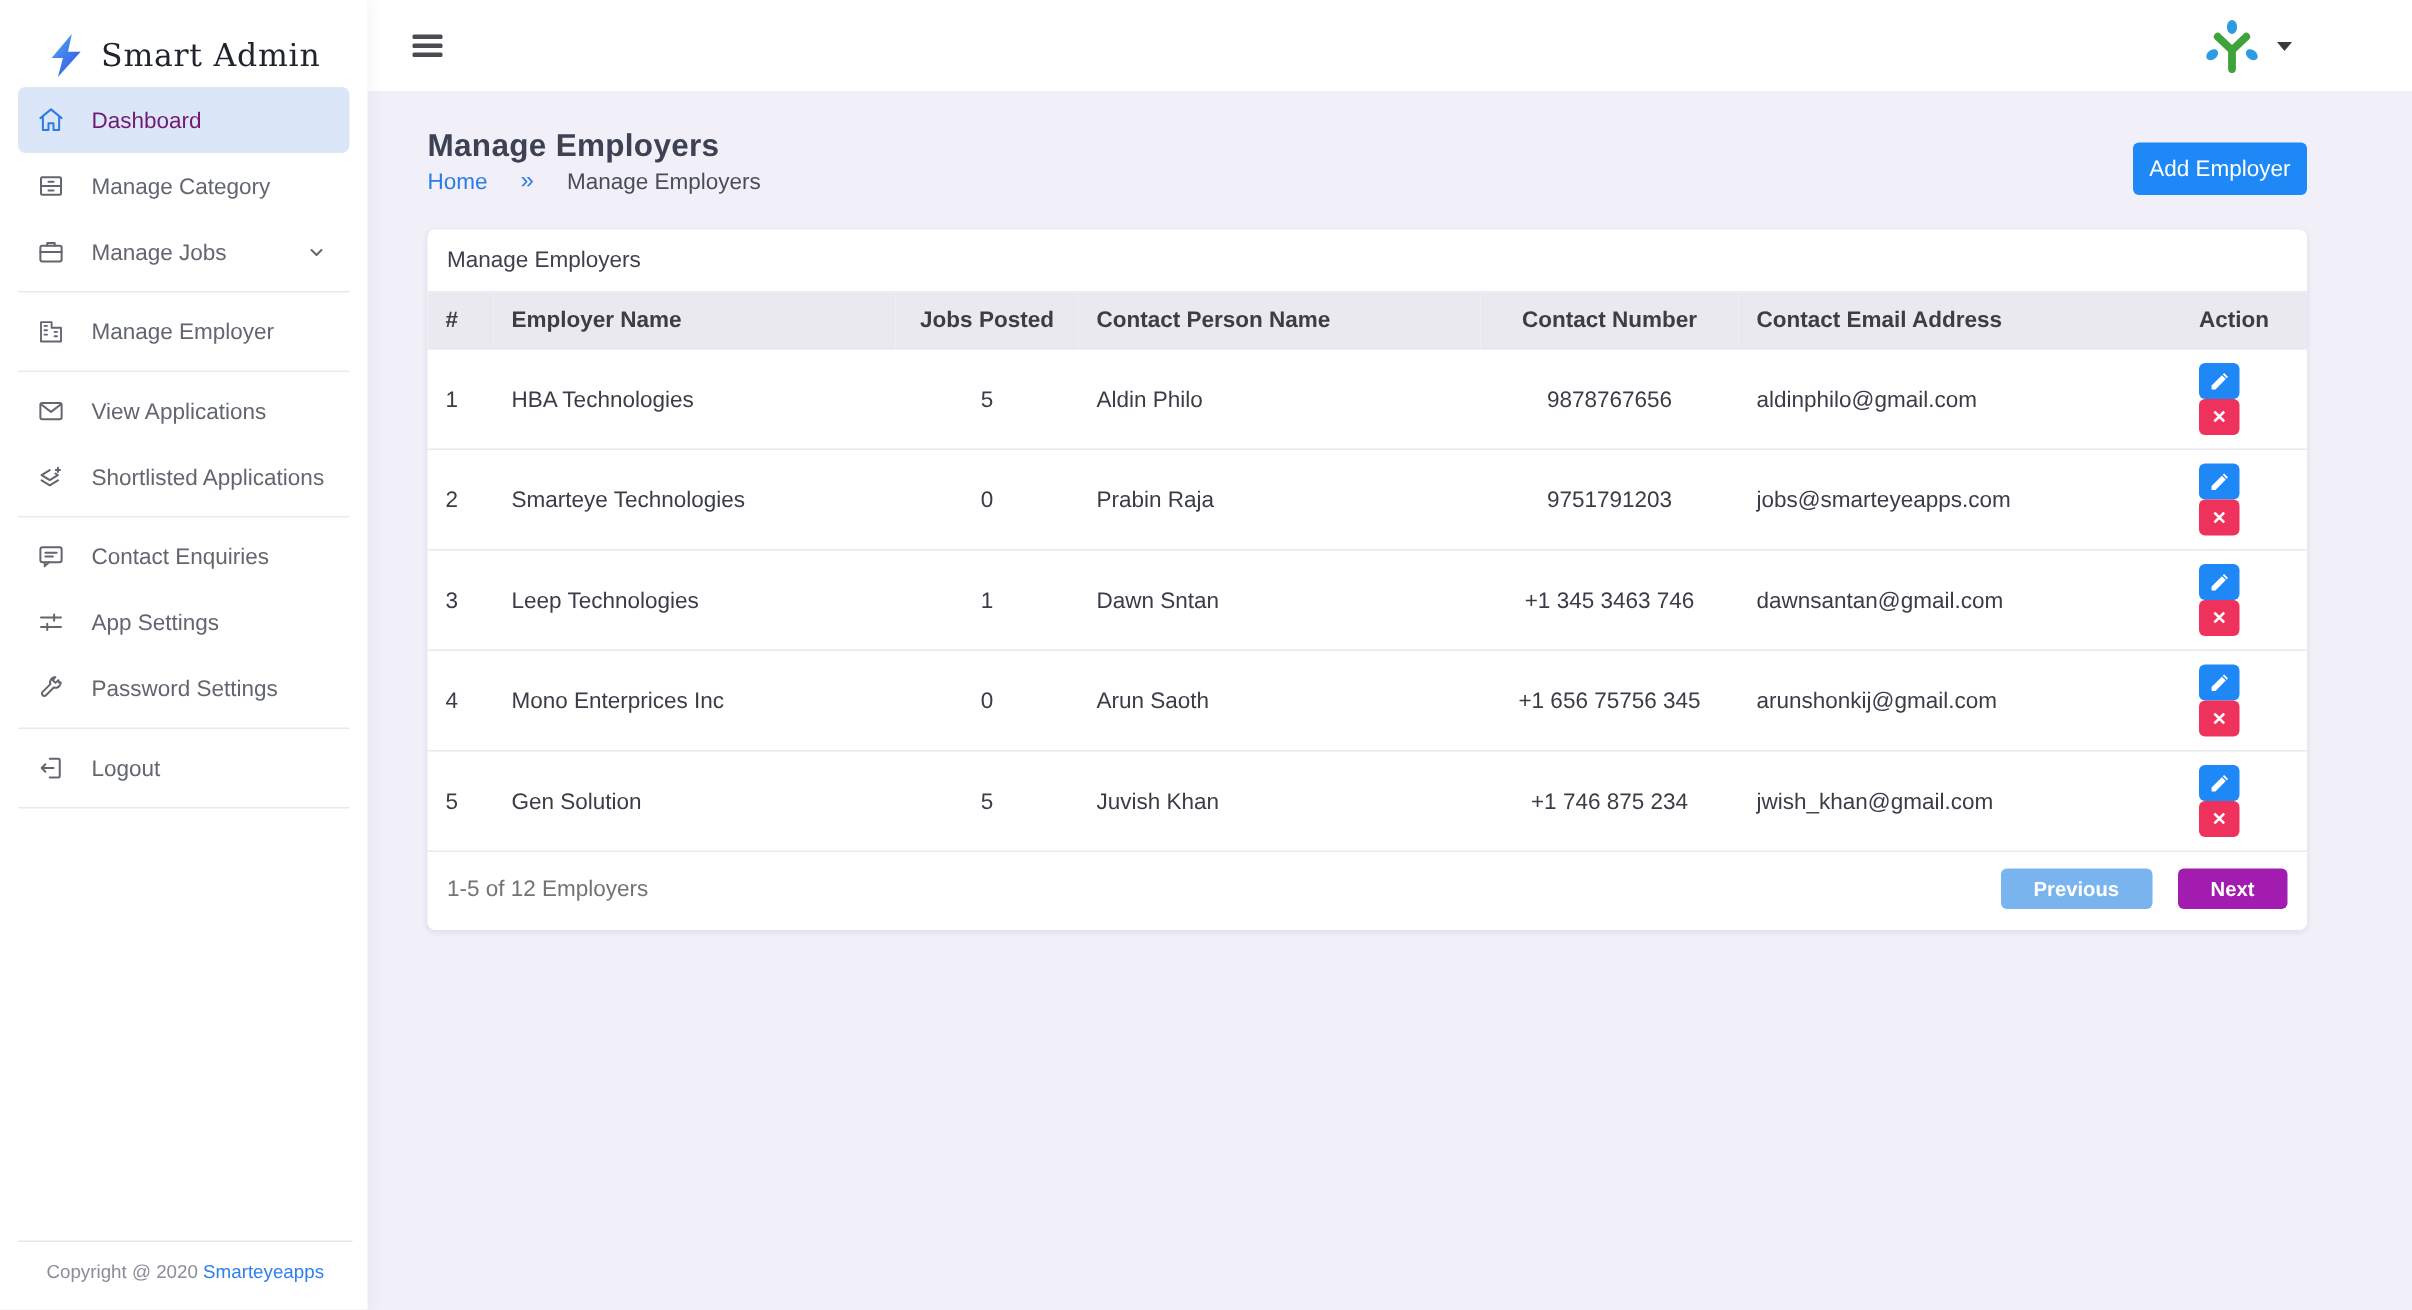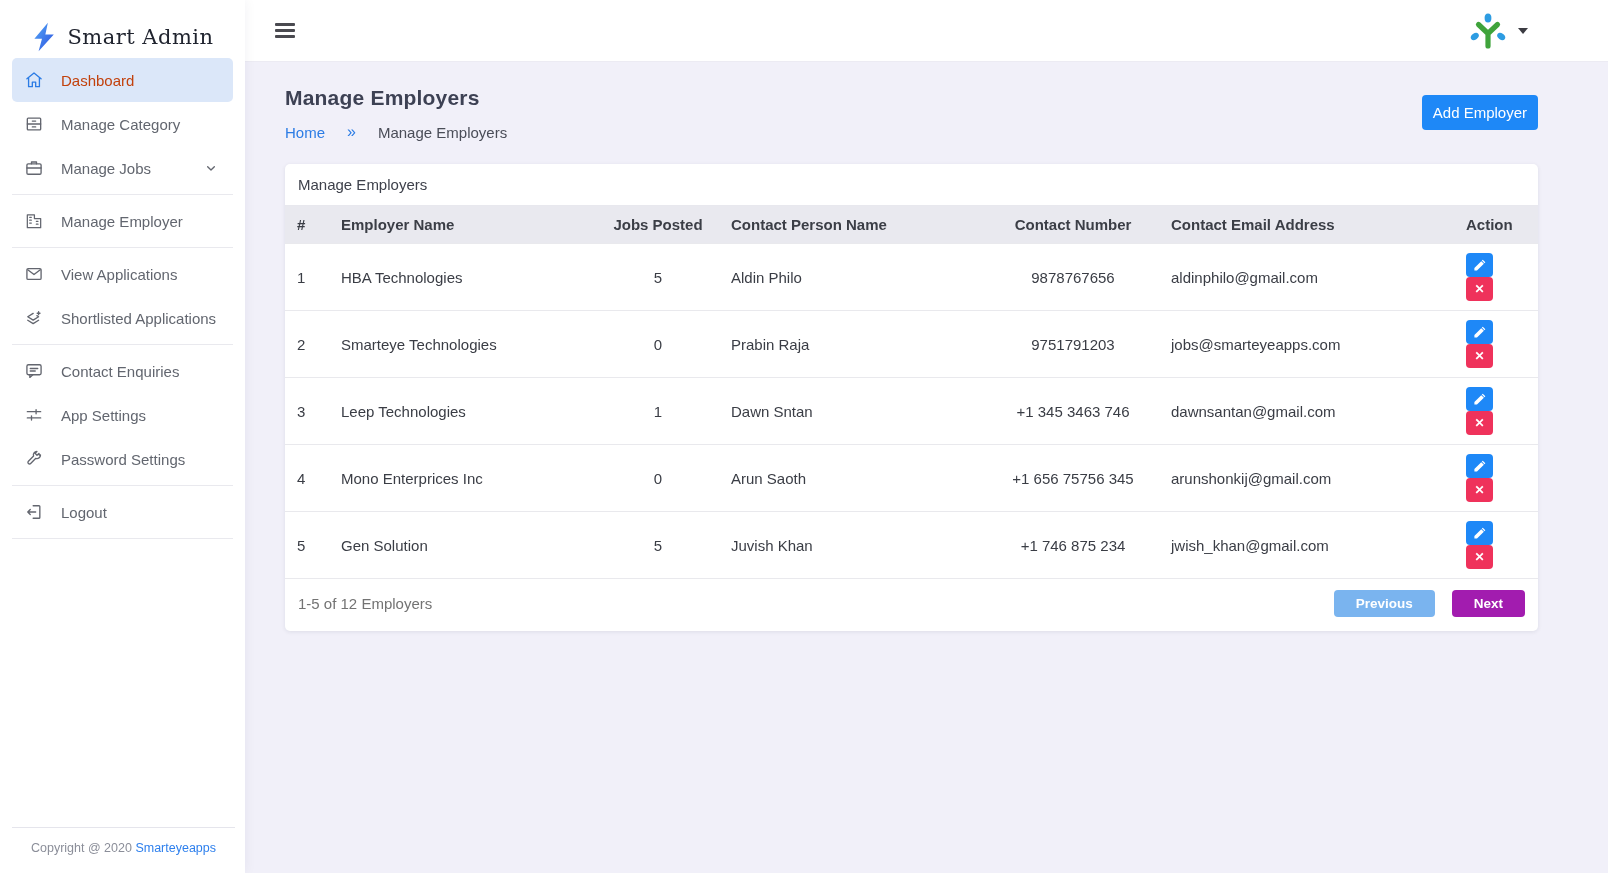--- a/index.html
+++ b/index.html
@@ -9,21 +9,21 @@
   
   .sidebar { position:fixed; left:0; top:0; width:245px; height:873px; background:#fff;
              box-shadow:0 0 12px rgba(40,40,80,.06); z-index:5; }
   .brand { height:58px; display:flex; align-items:center; justify-content:center; gap:9px; padding-top:16px; }
   .brand-text { font-family:"DejaVu Serif", serif; font-size:21px; color:#20242f; letter-spacing:.5px; }
   .nav { list-style:none; }
   .nav-item { height:44px; display:flex; align-items:center; gap:17px; padding:0 14px 0 24px;
               font-size:15px; color:#62666f; cursor:pointer; }
   .nav-item .ico { width:20px; height:20px; flex:0 0 20px; display:flex; align-items:center; justify-content:center; }
   .nav-item svg { stroke:#63666f; }
-  .nav-item.active { background:#dbe7f9; color:#c2410c; border-radius:5px; margin:0 12px; padding:0 2px 0 12px; }
+  .nav-item.active { background:#dbe7f9; color:#701a75; border-radius:5px; margin:0 12px; padding:0 2px 0 12px; }
   .nav-item.active svg { stroke:#2c7ce5; }
   .nav-item .chev { margin-left:auto; margin-right:12px; display:flex; }
   .nav-divider { border-top:1px solid #e9e9ee; margin:4px 12px; }
   .side-footer { position:absolute; bottom:0; left:2px; right:0; text-align:center; padding:13px 0 18px; }
   .side-footer .rule { border-top:1px solid #e5e5ec; margin:0 10px 13px; }
   .side-footer .copy { font-size:12.5px; color:#8b8e99; }
   .side-footer a { color:#2f80ed; text-decoration:none; cursor:pointer; }
 
   
   .topbar { margin-left:245px; height:62px; background:#fff; border-bottom:1px solid #ecebf3;
@@ -31,21 +31,21 @@
   .hamburger { width:20px; cursor:pointer; }
   .hamburger span { display:block; height:2.5px; background:#4a4a50; margin:3.5px 0; border-radius:1px; }
   .profile { display:flex; align-items:center; gap:9px; cursor:pointer; }
   .caret { width:0; height:0; border-left:5.5px solid transparent; border-right:5.5px solid transparent;
            border-top:6.5px solid #3b3b42; }
 
   
   .main { margin-left:245px; height:811px; padding:24px 70px 0 40px; }
   .page-head { display:flex; justify-content:space-between; align-items:flex-start; }
   .page-title { font-size:21px; font-weight:bold; color:#3d4154; letter-spacing:.2px; }
-  .breadcrumb { display:flex; align-items:center; gap:22px; margin-top:13px; font-size:15px; }
+  .breadcrumb { display:flex; align-items:center; gap:22px; margin-top:2px; font-size:15px; }
   .breadcrumb .home { color:#2c7ce5; cursor:pointer; }
   .breadcrumb .sep { color:#2c7ce5; font-size:16px; }
   .breadcrumb .cur { color:#4a4d58; }
   .btn-primary { background:#1e88f7; color:#fff; border:none; border-radius:4px; font-size:15px;
                  padding:9px 11px; cursor:pointer; font-family:inherit; margin-top:9px; }
 
   
   .card { background:#fff; border-radius:5px; box-shadow:0 1px 4px rgba(25,30,60,.09); margin-top:23px; overflow:hidden; }
   .card-header { padding:12px 13px; font-size:15px; color:#3e414b; border-bottom:1px solid #e8e8ee; }
   table { width:100%; border-collapse:collapse; font-size:15px; }

